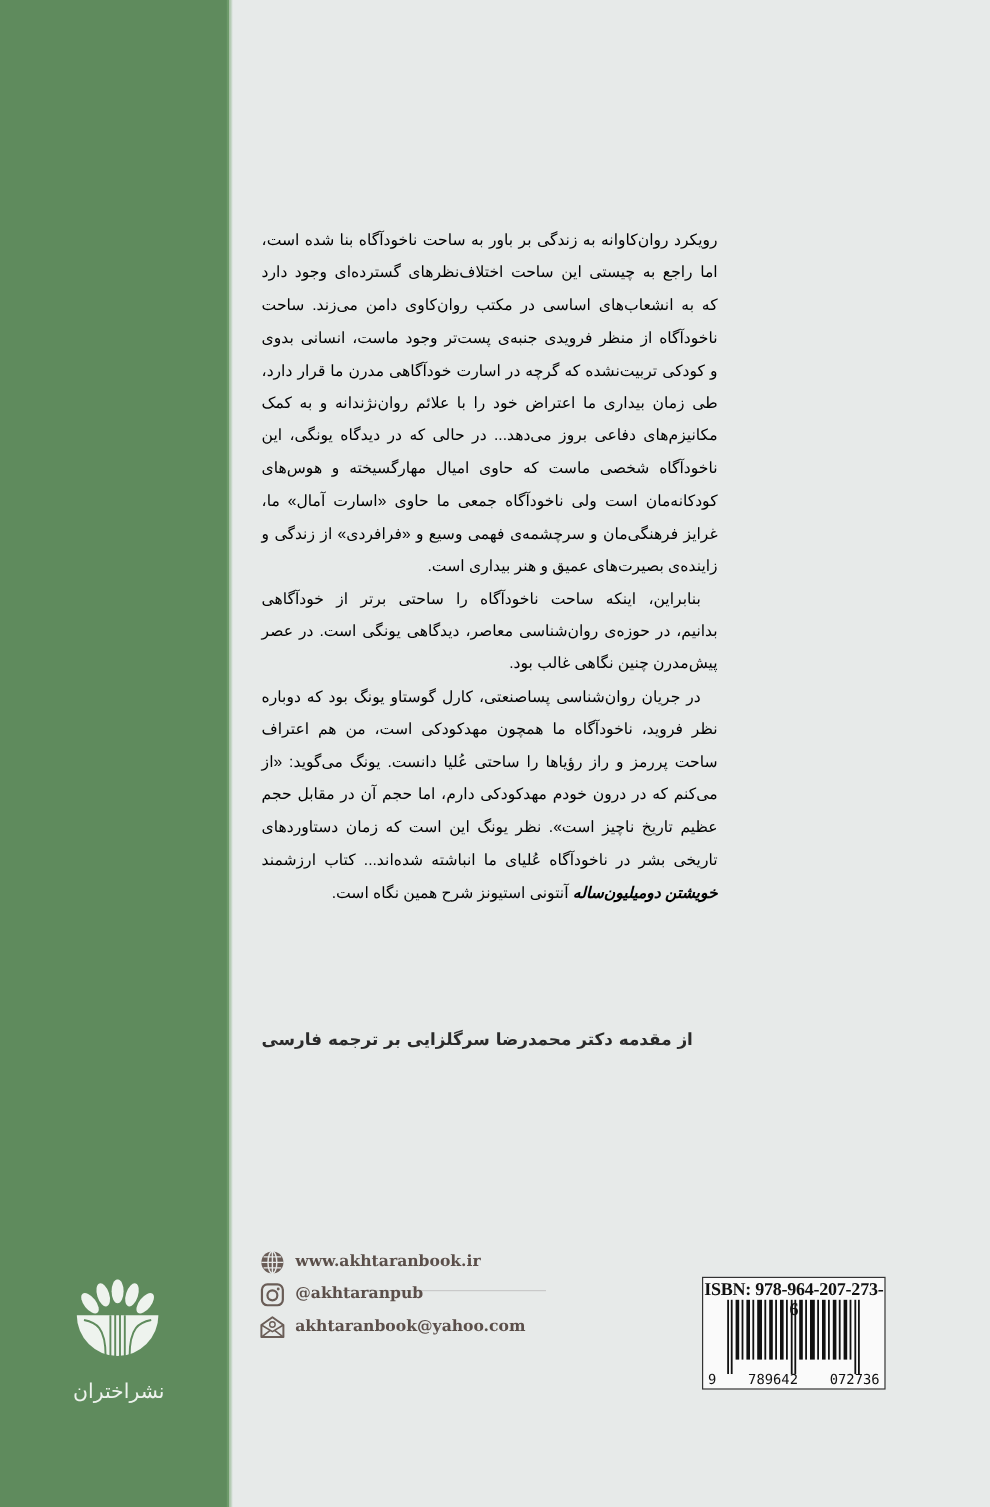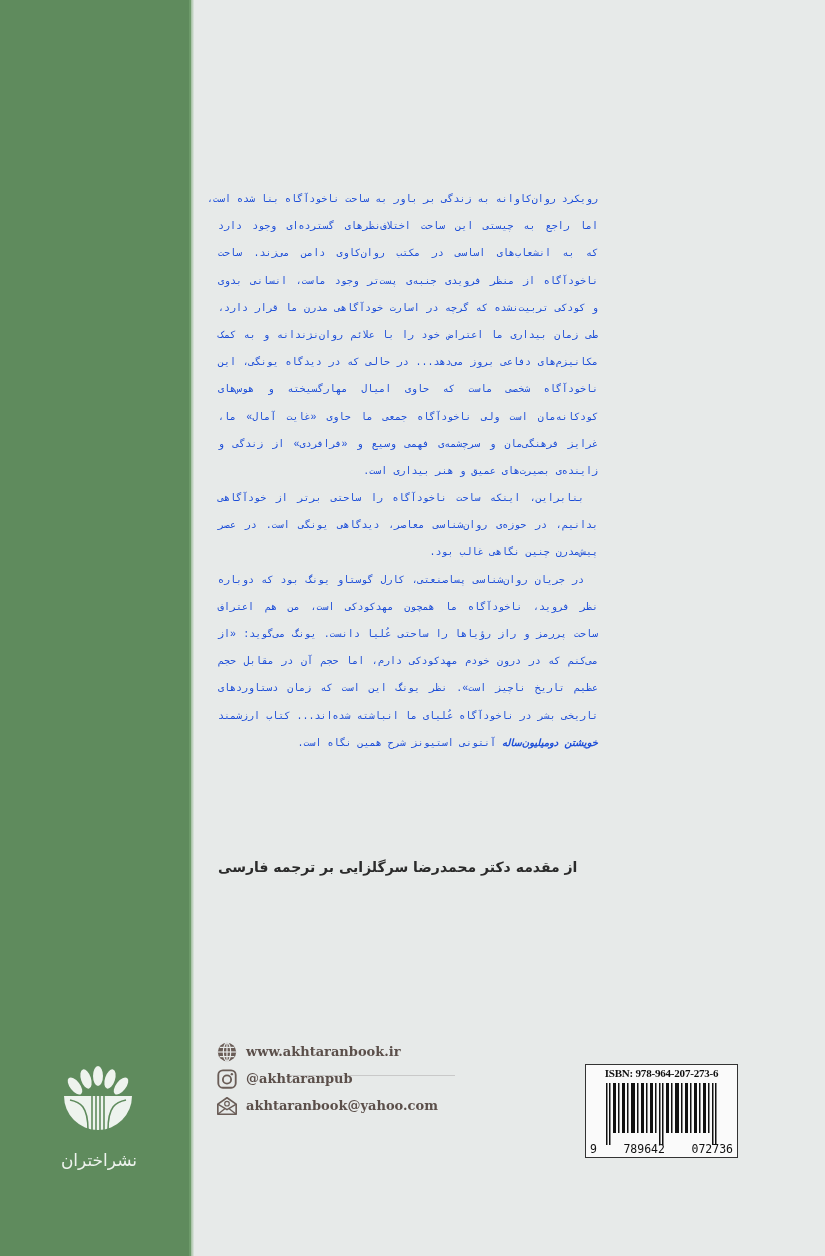--- a/index.html
+++ b/index.html
@@ -17,22 +17,22 @@
       position: absolute; left: 191px; top: 0; width: 3px; height: 1256px;
       background: linear-gradient(to right, #9fbd9c, #dfe6e2);
     }
     .page {
       position: absolute; left: 194px; top: 0; width: 631px; height: 1256px;
       background: #e7eae9;
     }
     .blurb {
       position: absolute; left: 218px; top: 186px; width: 380px;
       direction: rtl; text-align: justify; text-align-last: right;
-      font-family: Liberation Mono, monospace;
-      font-size: 10px; line-height: 27.2px; color: #1d4ed8;
+      font-family: Liberation Sans, sans-serif;
+      font-size: 13px; line-height: 27.2px; color: #000000;
     }
     .blurb .line { display: block; white-space: nowrap; text-align-last: justify; height: 27.2px; }
     .blurb .line.last { text-align-last: right; }
     .blurb .line.indent { padding-right: 14px; }
     .blurb em { font-style: italic; font-weight: bold; }
     .source {
       position: absolute; left: 218px; top: 859px; width: 380px;
       direction: rtl; text-align: left;
       font-family: "DejaVu Sans", sans-serif; font-weight: bold;
       font-size: 14px; color: #2b2b2b;
@@ -50,21 +50,21 @@
     .contact-row .ico svg { width: 22px; height: 22px; }
     .underline-rule {
       position: absolute; left: 290px; top: 1075px; width: 165px; height: 1px; background: #c9c9c9;
     }
     .isbn-box {
       position: absolute; left: 585px; top: 1064px; width: 153px; height: 94px;
       background: #fafafa; border: 1.5px solid #333; box-sizing: border-box;
     }
     .isbn-text {
       position: absolute; left: 0; right: 0; top: 2px; text-align: center;
-      font-family: "Liberation Serif", serif; font-weight: bold; font-size: 11px; color: #111;
+      font-family: "Liberation Serif", serif; font-weight: bold; font-size: 15px; color: #111;
       letter-spacing: -0.2px;
     }
     .bars {
       position: absolute; left: 14px; top: 18px; width: 124px; height: 62px;
     }
     .bar-digits {
       position: absolute; left: 0; right: 0; bottom: 0px; height: 15px;
       font-family: "DejaVu Sans Mono", monospace; font-size: 11.5px; color: #111;
       display: flex; justify-content: space-between; padding: 0 4px; box-sizing: border-box;
       background: transparent;
@@ -86,21 +86,21 @@
 
 <div class="blurb">
   <span class="line">رویکرد روان‌کاوانه به زندگی بر باور به ساحت ناخودآگاه بنا شده است،</span>
   <span class="line">اما راجع به چیستی این ساحت اختلاف‌نظرهای گسترده‌ای وجود دارد</span>
   <span class="line">که به انشعاب‌های اساسی در مکتب روان‌کاوی دامن می‌زند. ساحت</span>
   <span class="line">ناخودآگاه از منظر فرویدی جنبه‌ی پست‌تر وجود ماست، انسانی بدوی</span>
   <span class="line">و کودکی تربیت‌نشده که گرچه در اسارت خودآگاهی مدرن ما قرار دارد،</span>
   <span class="line">طی زمان بیداری ما اعتراض خود را با علائم روان‌نژندانه و به کمک</span>
   <span class="line">مکانیزم‌های دفاعی بروز می‌دهد... در حالی که در دیدگاه یونگی، این</span>
   <span class="line">ناخودآگاه شخصی ماست که حاوی امیال مهارگسیخته و هوس‌های</span>
-  <span class="line">کودکانه‌مان است ولی ناخودآگاه جمعی ما حاوی «غایت آمال» ما،</span>
+  <span class="line">کودکانه‌مان است ولی ناخودآگاه جمعی ما حاوی «اسارت آمال» ما،</span>
   <span class="line">غرایز فرهنگی‌مان و سرچشمه‌ی فهمی وسیع و «فرافردی» از زندگی و</span>
   <span class="line last">زاینده‌ی بصیرت‌های عمیق و هنر بیداری است.</span>
   <span class="line indent">بنابراین، اینکه ساحت ناخودآگاه را ساحتی برتر از خودآگاهی</span>
   <span class="line">بدانیم، در حوزه‌ی روان‌شناسی معاصر، دیدگاهی یونگی است. در عصر</span>
   <span class="line last">پیش‌مدرن چنین نگاهی غالب بود.</span>
   <span class="line indent">در جریان روان‌شناسی پساصنعتی، کارل گوستاو یونگ بود که دوباره</span>
   <span class="line">نظر فروید، ناخودآگاه ما همچون مهدکودکی است، من هم اعتراف</span>
   <span class="line">ساحت پررمز و راز رؤیاها را ساحتی عُلیا دانست. یونگ می‌گوید: «از</span>
   <span class="line">می‌کنم که در درون خودم مهدکودکی دارم، اما حجم آن در مقابل حجم</span>
   <span class="line">عظیم تاریخ ناچیز است». نظر یونگ این است که زمان دستاوردهای</span>

